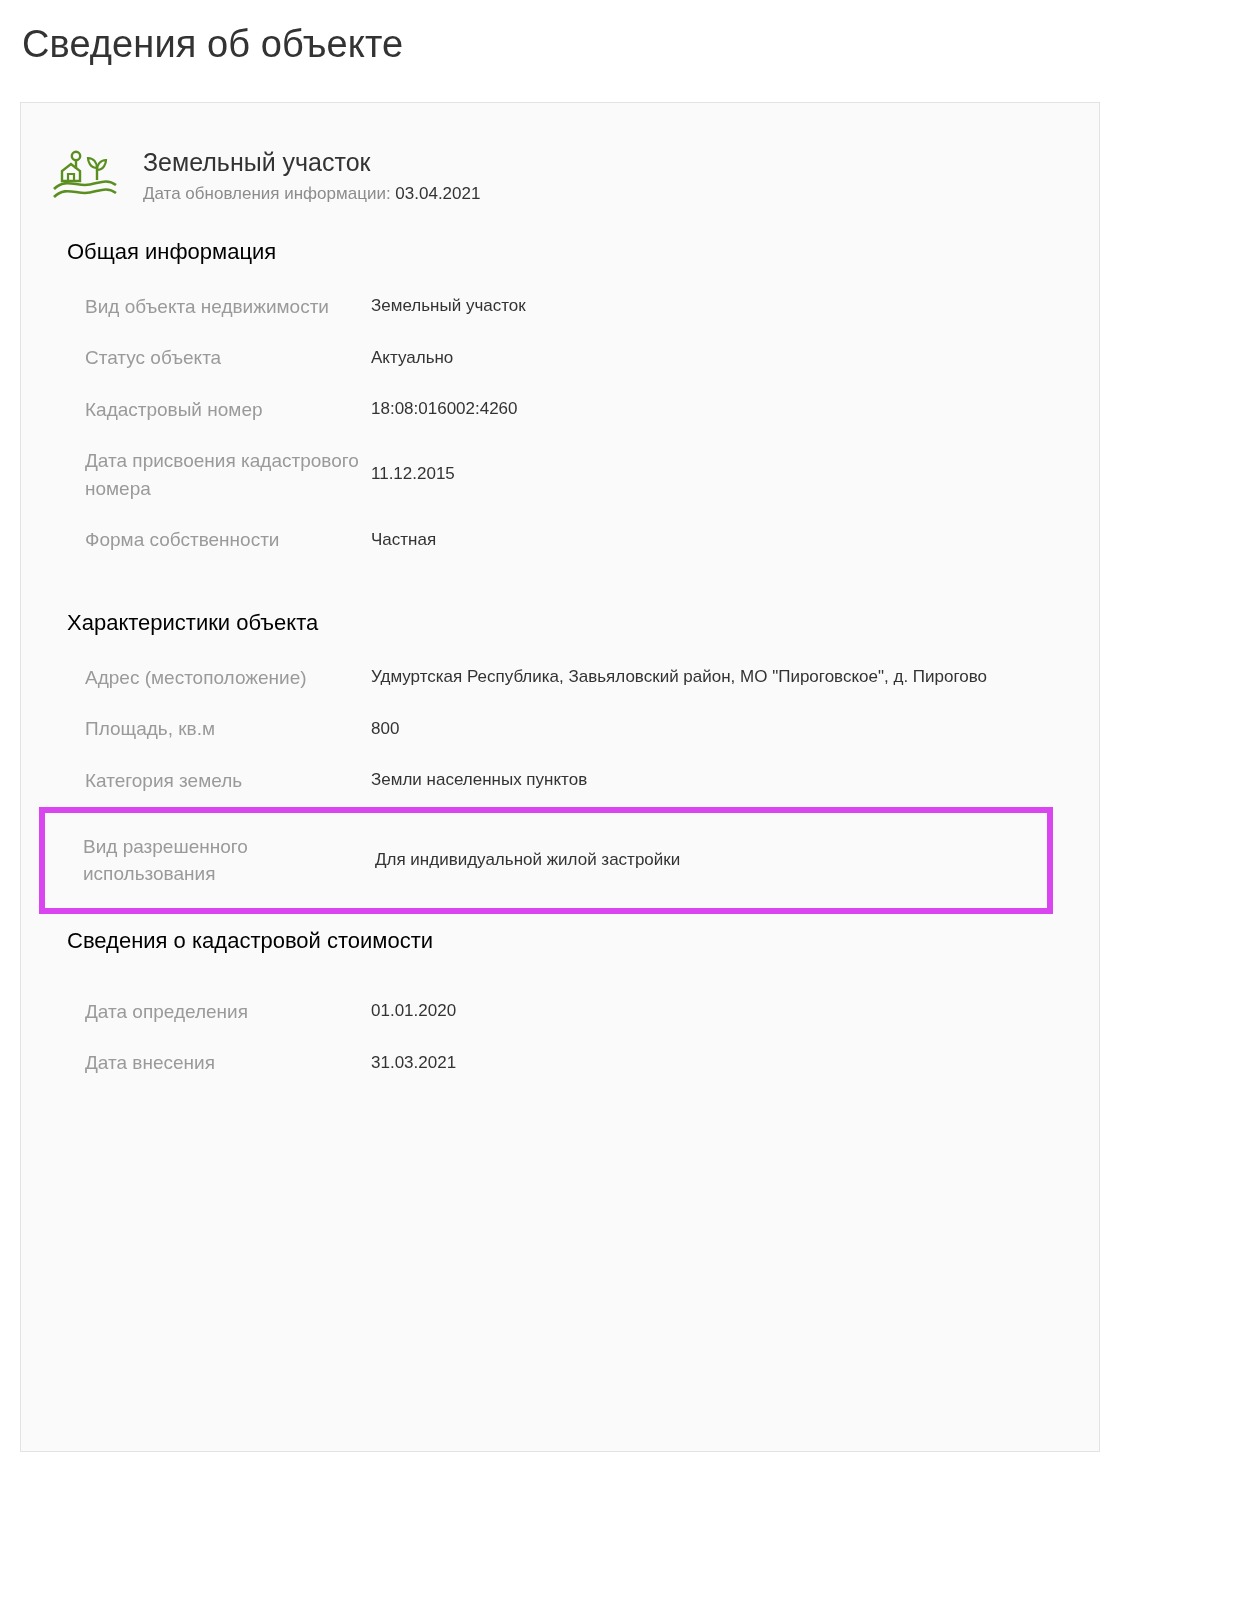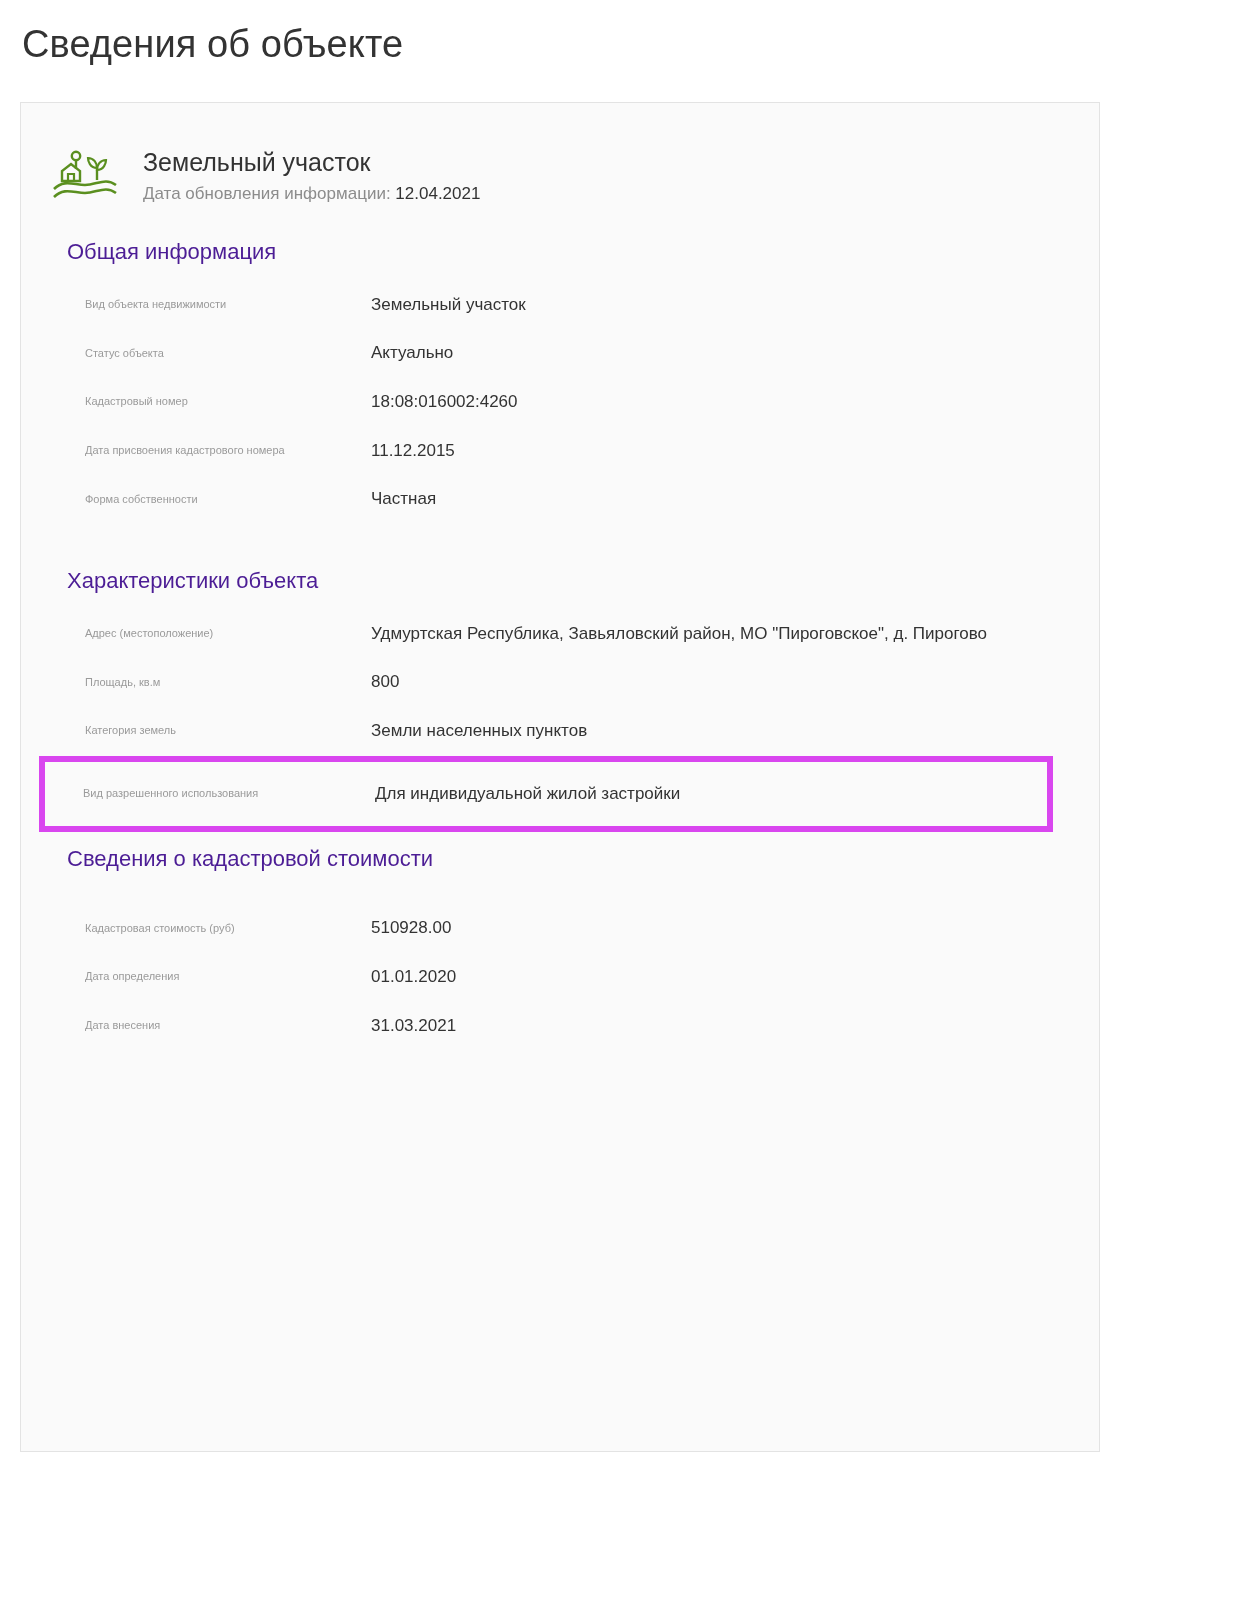--- a/index.html
+++ b/index.html
@@ -58,41 +58,41 @@
     margin-bottom: 6px;
   }
   .obj-updated {
     font-size: 17px;
     color: #8c8c8c;
   }
   .obj-updated .val { color: #333333; }
 
   .section-title {
     font-size: 22px;
-    color: #4c1d95;
+    color: #000000;
     font-weight: 400;
     margin: 0 0 16px 26px;
   }
   .section {
     margin-bottom: 44px;
   }
   .section.characteristics { margin-bottom: 10px; }
   .rows { }
   .row {
     display: flex;
     align-items: center;
     padding: 12px 0 12px 0;
     margin: 0 0 0 0;
   }
   .row .label {
     flex: 0 0 330px;
     box-sizing: border-box;
     padding-left: 44px;
     padding-right: 10px;
-    font-size: 11px;
+    font-size: 19px;
     color: #9a9a9a;
     line-height: 1.45;
   }
   .row .value {
     flex: 1 1 auto;
     font-size: 17px;
     color: #333333;
     line-height: 1.45;
     padding-right: 30px;
   }
@@ -124,21 +124,21 @@
           <path d="M45 21 C38 21 36 14 36 11 C42 11 45 16 45 21 Z" stroke="#5a8f1f" stroke-width="2.2" fill="none"></path>
           <path d="M45 23 C52 23 54 16 54 13 C48 13 45 18 45 23 Z" stroke="#5a8f1f" stroke-width="2.2" fill="none"></path>
           <path d="M2 42 C12 32 22 38 33 38 C45 38 53 30 64 38" stroke="#5a8f1f" stroke-width="2.6" fill="none"></path>
           <path d="M2 50 C12 40 22 46 33 46 C45 46 53 38 64 46" stroke="#5a8f1f" stroke-width="2.6" fill="none"></path>
         </svg>
       </div>
       <div class="obj-head-text">
         <div class="obj-name">Земельный участок</div>
         <div class="obj-updated">
           <span>Дата обновления информации:</span>
-          <span class="val">12.04.2021</span>
+          <span class="val">03.04.2021</span>
         </div>
       </div>
     </div>
 
     <div class="section general">
       <div class="section-title">Общая информация</div>
       <div class="rows">
         <div class="row">
           <div class="label">Вид объекта недвижимости</div>
           <div class="value">Земельный участок</div>
@@ -181,24 +181,20 @@
           <div class="label">Вид разрешенного использования</div>
           <div class="value">Для индивидуальной жилой застройки</div>
         </div>
       </div>
     </div>
 
     <div class="section cost">
       <div class="section-title">Сведения о кадастровой стоимости</div>
       <div class="rows">
         <div class="row">
-          <div class="label">Кадастровая стоимость (руб)</div>
-          <div class="value">510928.00</div>
-        </div>
-        <div class="row">
           <div class="label">Дата определения</div>
           <div class="value">01.01.2020</div>
         </div>
         <div class="row">
           <div class="label">Дата внесения</div>
           <div class="value">31.03.2021</div>
         </div>
       </div>
     </div>
 

